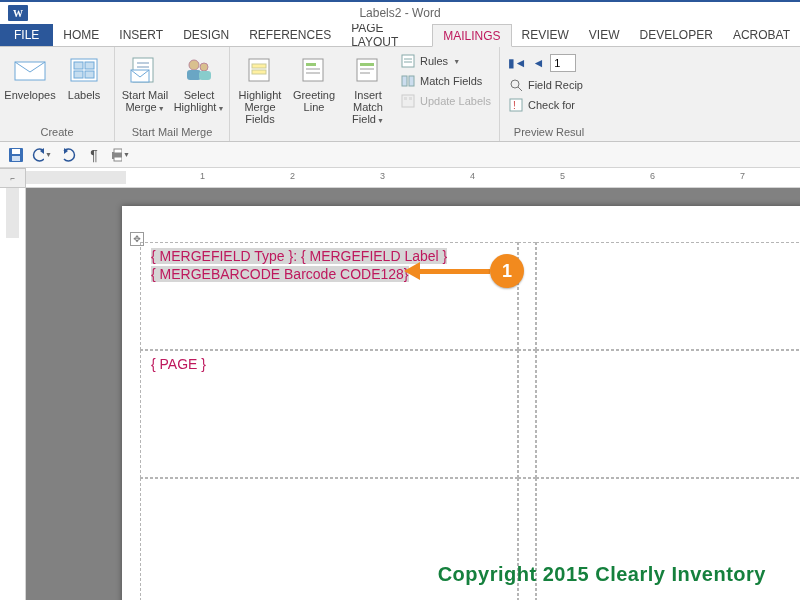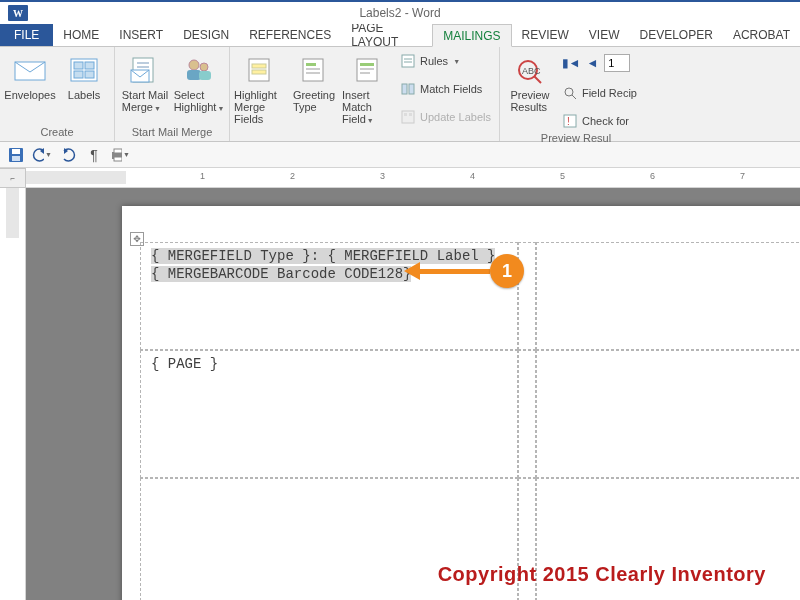--- a/index.html
+++ b/index.html
@@ -8,30 +8,30 @@
   .top-strip { height: 2px; background: #2b579a; }
   
   .title-bar { height: 22px; background: #fff; display: flex; align-items: center; position: relative; }
   .word-icon { width: 20px; height: 16px; margin-left: 8px; background: #2b579a; position: relative; border-radius: 1px; display:flex; align-items:center; justify-content:center;}
   .word-icon span { color:#fff; font-weight:bold; font-size:10px; font-family: Georgia, serif;}
   .title-text { position: absolute; left: 50%; transform: translateX(-50%); color: #666; font-size: 12px; }
   
   .tab-row { height: 22px; background: #fff; display: flex; align-items: stretch; padding-left: 0; border-bottom: 0; }
   .file-tab { background: #2b579a; color: #fff; padding: 0 14px; display: flex; align-items: center; font-size: 12px; }
   .tab { padding: 0 10px; display: flex; align-items: center; color: #444; font-size: 12px; cursor: pointer; }
-  .tab.active { border-top: 1px solid #c6c6c6; border-left: 1px solid #c6c6c6; border-right: 1px solid #c6c6c6; border-bottom: 1px solid #f1f1f1; background: #f1f1f1; color: #15803d; margin-bottom:-1px; }
+  .tab.active { border-top: 1px solid #c6c6c6; border-left: 1px solid #c6c6c6; border-right: 1px solid #c6c6c6; border-bottom: 1px solid #f1f1f1; background: #f1f1f1; color: #be185d; margin-bottom:-1px; }
   
   .ribbon { height: 96px; background: #f1f1f1; border-top: 1px solid #c6c6c6; border-bottom: 1px solid #c6c6c6; display: flex; }
   .group { border-right: 1px solid #d4d4d4; display: flex; flex-direction: column; padding: 3px 4px 0 4px; }
   .group-buttons { display: flex; flex: 1; gap: 2px; }
   .group-label { text-align: center; color: #666; font-size: 11px; padding: 2px 0 3px 0; }
   .big-btn { display: flex; flex-direction: column; align-items: center; justify-content: flex-start; width: 52px; padding-top: 4px; cursor: pointer; }
   .big-btn .ico { width: 32px; height: 32px; display:flex; align-items:center; justify-content:center; }
-  .big-btn .lbl { font-size: 11px; color: #444; line-height: 12px; margin-top: 3px; }
-  .small-col { display:flex; flex-direction:column; gap:10px; padding-top:2px; }
+  .big-btn .lbl { font-size: 11px; color: #444; text-align: center; line-height: 12px; margin-top: 3px; }
+  .small-col { display:flex; flex-direction:column; gap:2px; padding-top:2px; }
   .small-btn { display:flex; align-items:center; gap:4px; padding:1px 4px; font-size:11px; color:#444; cursor:pointer; }
   .small-btn .mini-ico { width:16px; height:16px; display:flex; align-items:center; justify-content:center; }
   .nav-arrows { display:flex; align-items:center; gap:6px; font-size:12px; color:#2b579a; padding:2px 4px;}
   .record-input { width:26px; height:18px; font-size:11px; border:1px solid #ababab; text-align:left; padding-left:3px;}
   
   .qat { height: 26px; background: #f7f7f7; border-bottom: 1px solid #d4d4d4; display:flex; align-items:center; padding-left:6px; gap:6px; }
   .qat .qi { width:20px; height:20px; display:flex; align-items:center; justify-content:center; cursor:pointer; }
   
   .ruler-corner { position:absolute; left:0; top:168px; width:26px; height:20px; background:#eee; border:1px solid #c6c6c6; border-left:none; display:flex; align-items:center; justify-content:center; font-size:8px; color:#777;}
   .h-ruler { position:absolute; left:26px; right:0; top:168px; height:20px; background:#fff; border-bottom:1px solid #d4d4d4; }
@@ -45,29 +45,29 @@
   .label-cell { position:absolute; border:1px dashed #b5b5b5; }
   .c1 { left:18px; top:36px; width:378px; height:108px; }
   .c2 { left:396px; top:36px; width:18px; height:108px; }
   .c3 { left:414px; top:36px; width:378px; height:108px; }
   .c4 { left:18px; top:144px; width:378px; height:128px; }
   .c5 { left:396px; top:144px; width:18px; height:128px; }
   .c6 { left:414px; top:144px; width:378px; height:128px; }
   .c7 { left:18px; top:272px; width:378px; height:128px; }
   .c8 { left:396px; top:272px; width:18px; height:128px; }
   .c9 { left:414px; top:272px; width:378px; height:128px; }
-  .field-text { font-family: Liberation Mono, monospace; font-size:14px; color:#404040; padding:4px 10px; line-height:18px;}
+  .field-text { font-family: Liberation Sans, sans-serif; font-size:14px; color:#be185d; padding:4px 10px; line-height:18px;}
   .hl { background:#d6d6d6; }
   .anchor-handle { position:absolute; left:8px; top:26px; width:14px; height:14px; border:1px solid #9a9a9a; background:#fff; display:flex; align-items:center; justify-content:center; font-size:9px; color:#777;}
   
   .callout { position:absolute; pointer-events:none; }
   .callout .circle { width:34px; height:34px; border-radius:50%; background:#f28a1e; color:#fff; display:flex; align-items:center; justify-content:center; font-size:18px; font-weight:600; box-shadow:0 1px 2px rgba(0,0,0,0.3);}
   .callout .arrow-line { position:absolute; height:5px; background:#f28a1e; top:15px;}
   .callout .arrow-head { position:absolute; width:0; height:0; border-top:9px solid transparent; border-bottom:9px solid transparent; border-right:16px solid #f28a1e; top:8px;}
-  .watermark { position:absolute; right:34px; bottom:14px; color:#b91c1c; font-size:20px; font-weight:600; letter-spacing:0.5px; font-family:"Segoe UI",sans-serif;text-align:center;}
+  .watermark { position:absolute; right:34px; bottom:14px; color:#15803d; font-size:20px; font-weight:600; letter-spacing:0.5px; font-family:"Segoe UI",sans-serif;text-align:center;}
   .drop-tri { font-size:7px; color:#666; margin-left:1px;}
   svg { display:block; }
 </style>
 </head>
 <body>
 
 <div class="top-strip"></div>
 
 <div class="title-bar">
   <div class="word-icon">
@@ -166,21 +166,21 @@
       <div class="big-btn">
         <div class="ico">
           <svg width="30" height="28">
               <rect x="4" y="3" width="20" height="22" fill="#fff" stroke="#999"></rect>
               <rect x="7" y="7" width="10" height="3" fill="#9c7"></rect>
               <rect x="7" y="12" width="14" height="2" fill="#ccc"></rect>
               <rect x="7" y="16" width="14" height="2" fill="#ccc"></rect>
             </svg>
         </div>
         <div class="lbl" style="white-space:pre-line">Greeting
-Type</div>
+Line</div>
       </div>
       <div class="big-btn">
         <div class="ico">
           <svg width="30" height="28">
               <rect x="4" y="3" width="20" height="22" fill="#fff" stroke="#999"></rect>
               <rect x="7" y="7" width="14" height="3" fill="#9c7"></rect>
               <rect x="7" y="12" width="14" height="2" fill="#ccc"></rect>
               <rect x="7" y="16" width="10" height="2" fill="#ccc"></rect>
             </svg>
         </div>
@@ -217,31 +217,20 @@
               </svg>
             </span>
           <span>Update Labels</span>
         </div>
       </div>
     </div>
   </div>
 
   <div class="group" style="border-right:none">
     <div class="group-buttons">
-      <div class="big-btn">
-        <div class="ico">
-          <svg width="32" height="28">
-              <circle cx="14" cy="14" r="9" fill="none" stroke="#c44" stroke-width="2"></circle>
-              <line x1="20" y1="20" x2="27" y2="27" stroke="#c44" stroke-width="2"></line>
-              <text x="8" y="18" font-size="9" fill="#555">ABC</text>
-            </svg>
-        </div>
-        <div class="lbl" style="white-space:pre-line">Preview
-Results</div>
-      </div>
       <div class="small-col" style="min-width:90px">
         <div class="nav-arrows">
           <span>▮◄</span>
           <span>◄</span>
           <input class="record-input" value="1" style="">
         </div>
         <div class="small-btn">
           <span class="mini-ico">
               <svg width="14" height="14">
                 <circle cx="6" cy="6" r="4" fill="none" stroke="#777"></circle>

